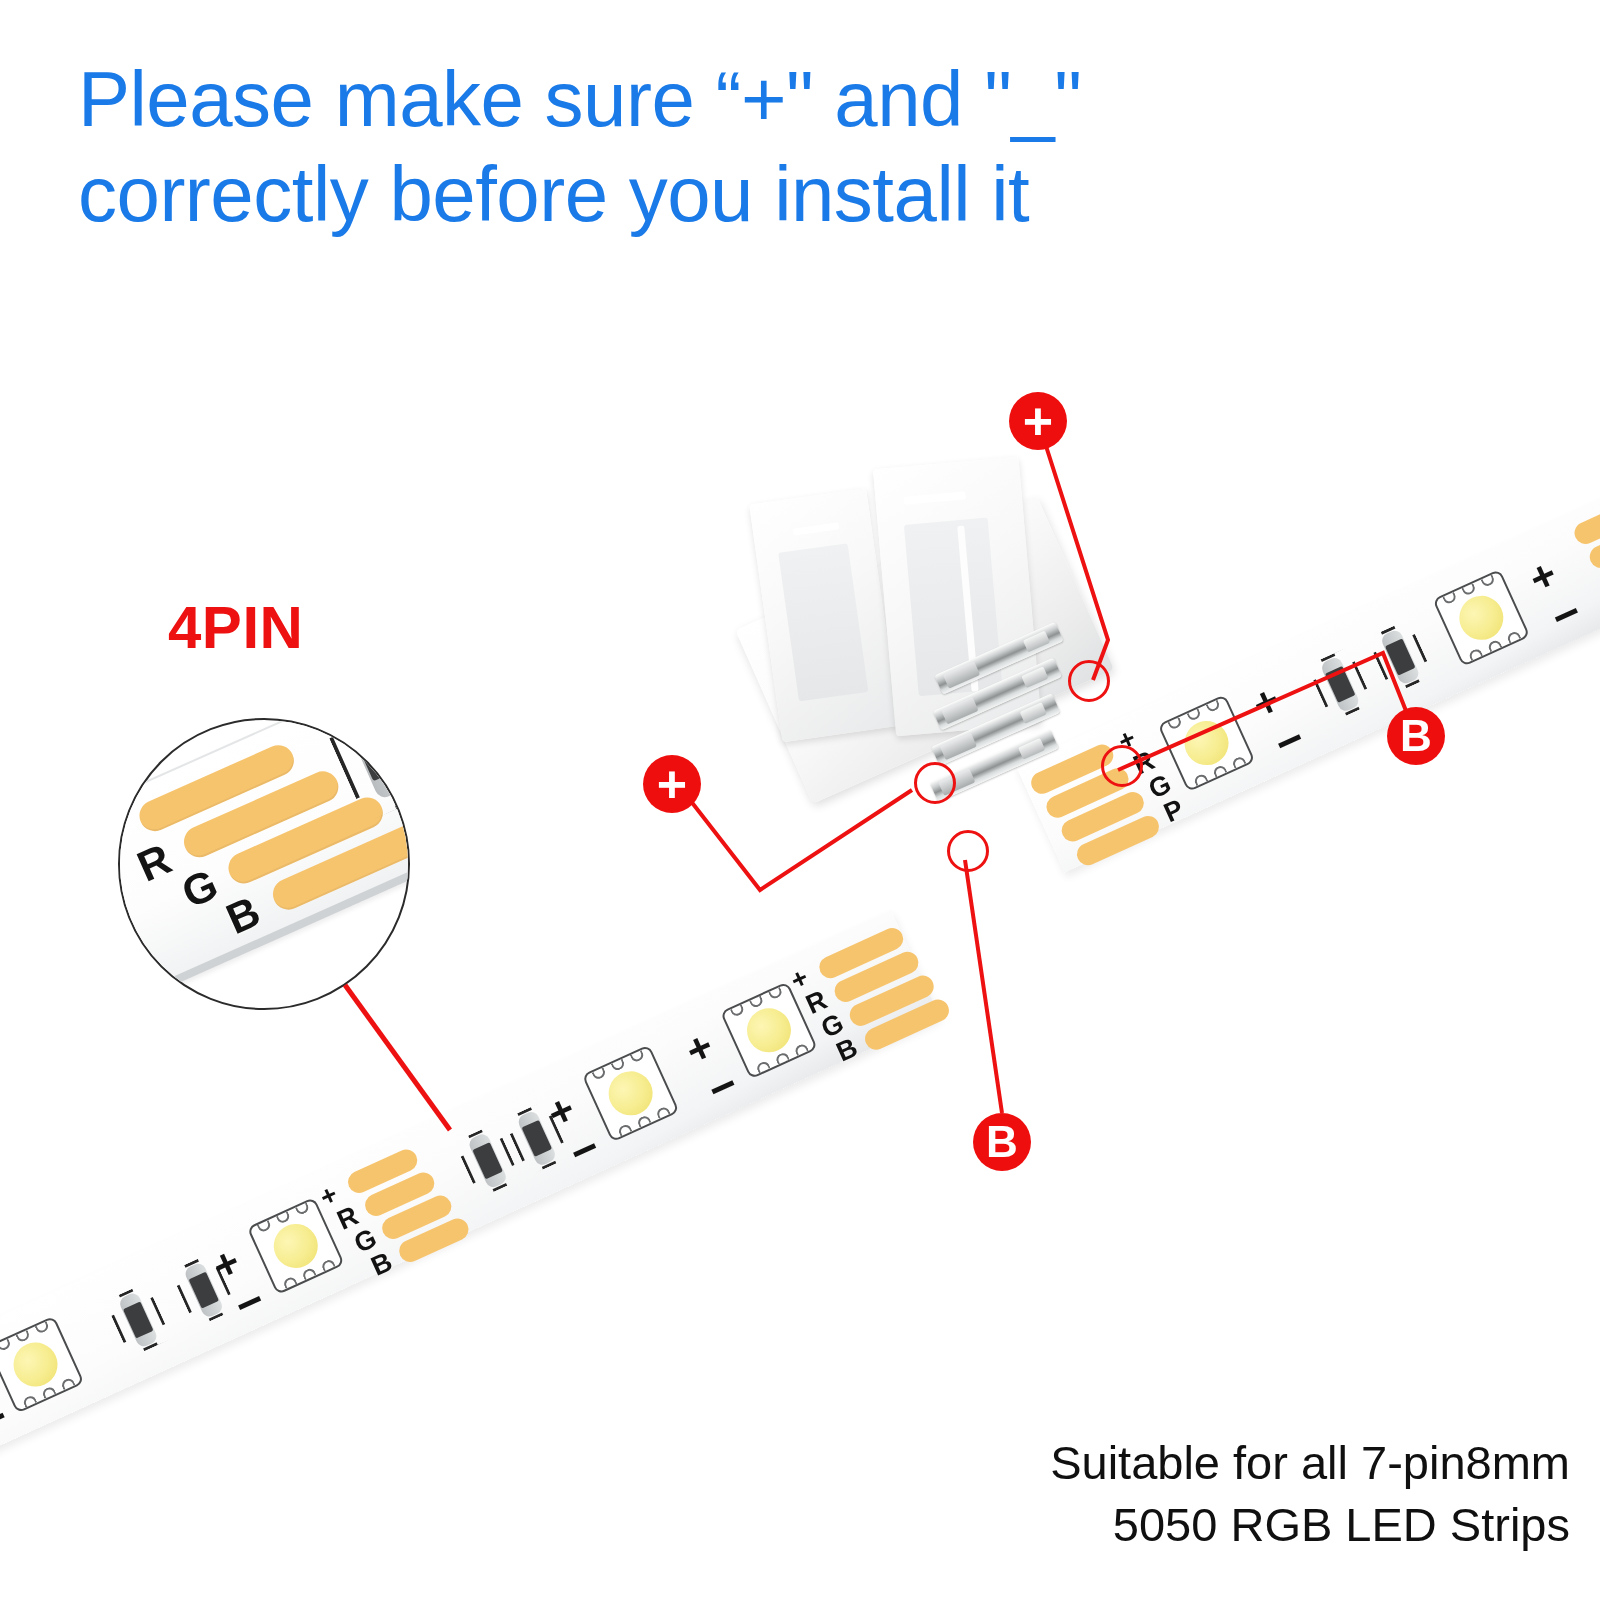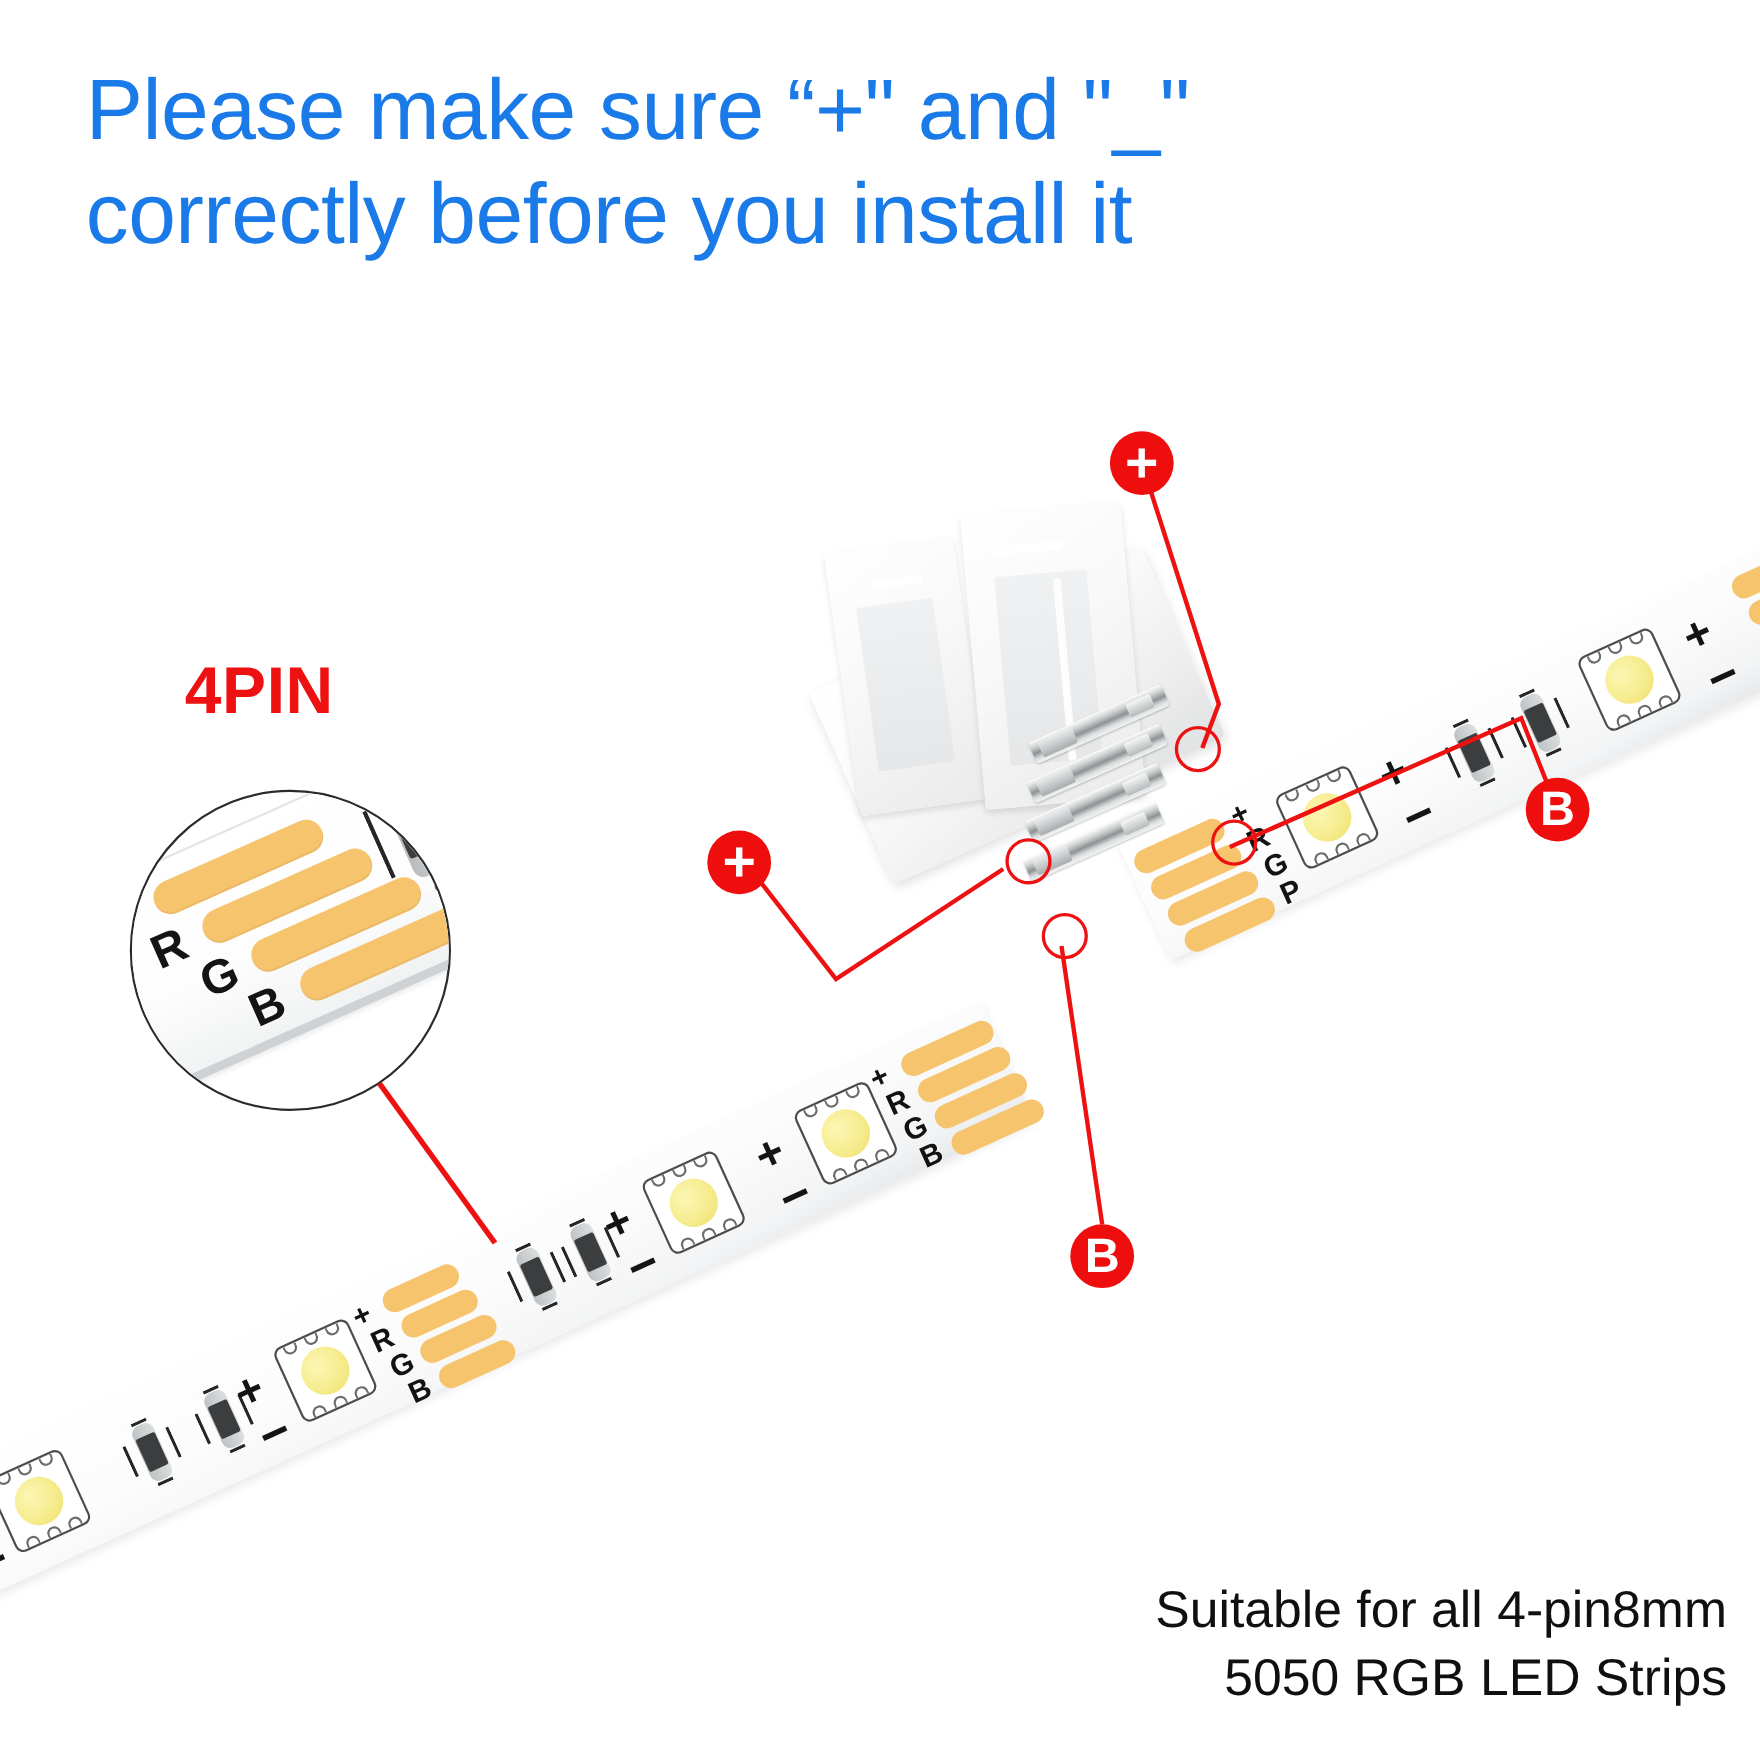--- a/index.html
+++ b/index.html
@@ -429,16 +429,16 @@
     <path d="M 1416 736 L 1383 653 L 1118 770" stroke="#ee1111" stroke-width="4" fill="none"></path>
 
     <path d="M 1002 1113 L 965 860" stroke="#ee1111" stroke-width="4" fill="none"></path>
   </svg>
 
   <div class="badge plus" style="left:1009px; top:392px;">+</div>
   <div class="badge plus" style="left:643px; top:755px;">+</div>
   <div class="badge" style="left:1387px; top:707px;">B</div>
   <div class="badge" style="left:973px; top:1113px;">B</div>
 
-  <div class="caption">Suitable for all 4-pin8mm
+  <div class="caption">Suitable for all 7-pin8mm
 5050 RGB LED Strips</div>
 
 </div>
 
 </body></html>

